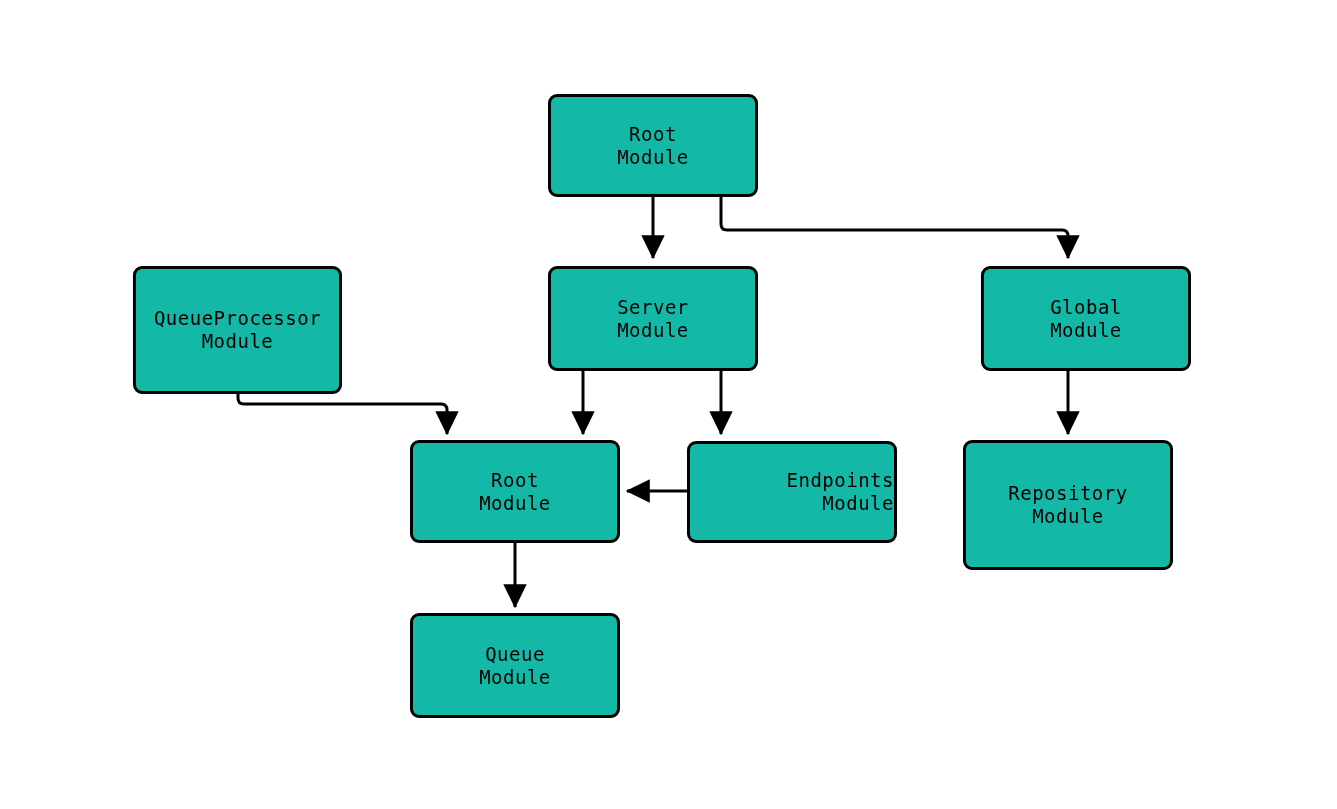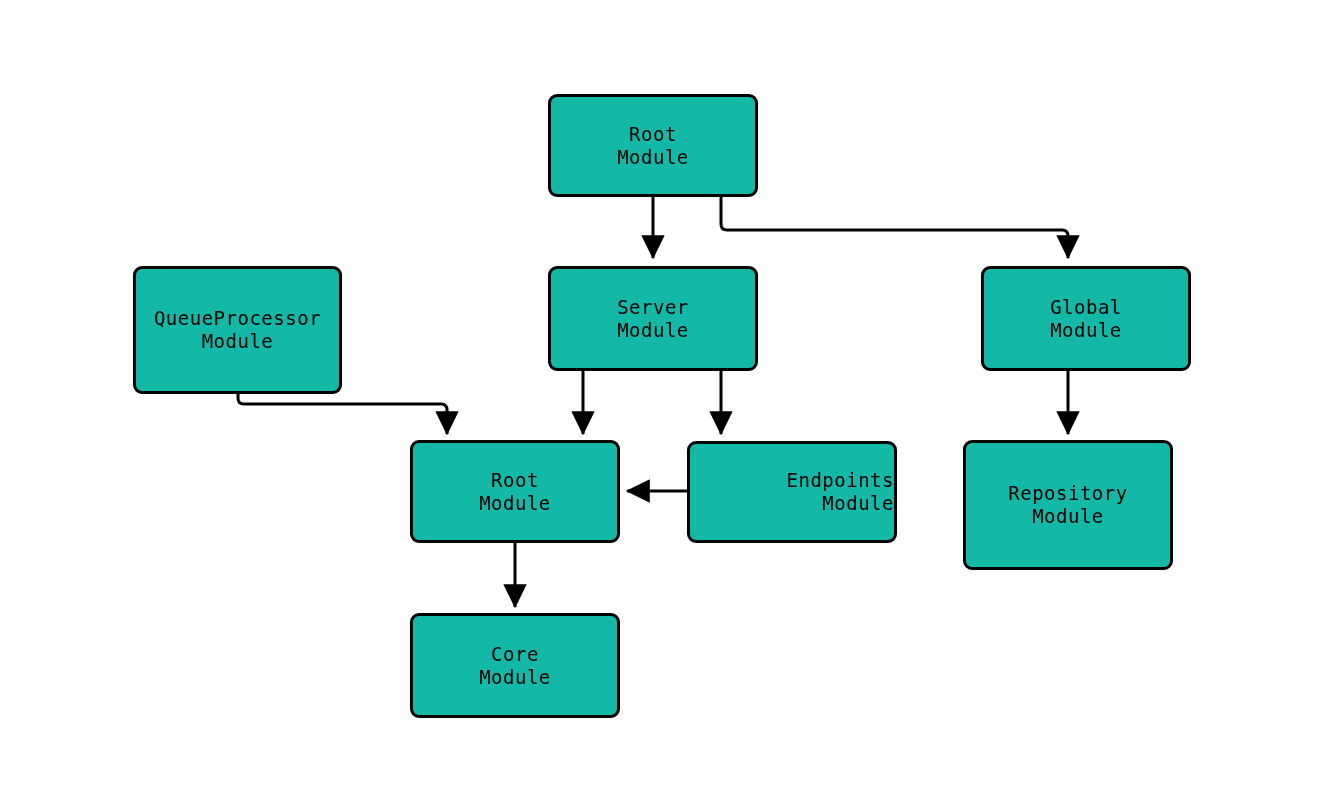--- a/index.html
+++ b/index.html
@@ -109,17 +109,17 @@
     <span class="node-line">Endpoints</span>
     <span class="node-line">Module</span>
   </div>
 
   <div class="node" style="left: 963px; top: 440px; width: 210px; height: 130px;">
     <span class="node-line">Repository</span>
     <span class="node-line">Module</span>
   </div>
 
   <div class="node" style="left: 410px; top: 613px; width: 210px; height: 105px;">
-    <span class="node-line">Core</span>
+    <span class="node-line">Queue</span>
     <span class="node-line">Module</span>
   </div>
 
 </div>
 
 </body></html>

